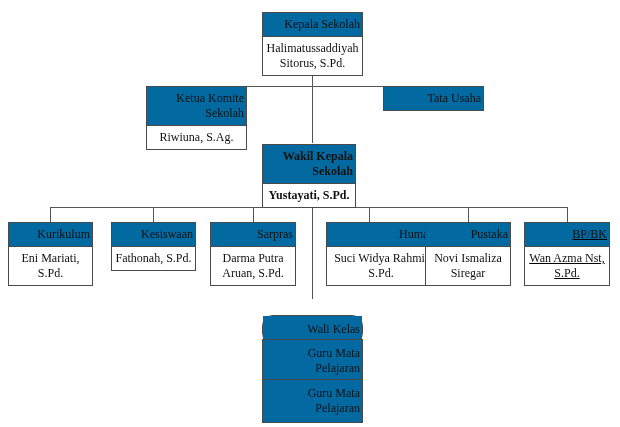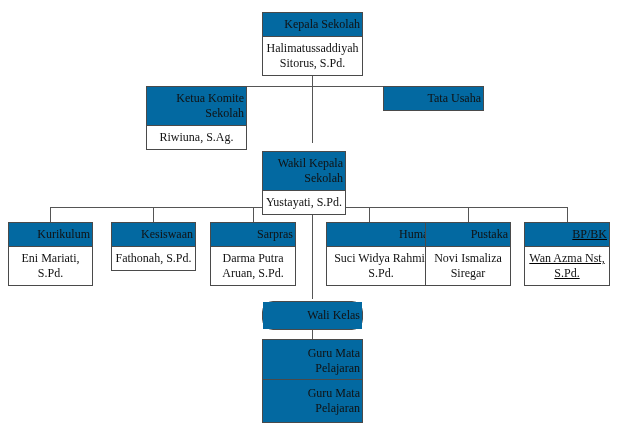--- a/index.html
+++ b/index.html
@@ -95,21 +95,21 @@
 
   <div class="node" style="left:146px; top:86px; width:101px;">
     <div class="title">Ketua Komite Sekolah</div>
     <div class="person">Riwiuna, S.Ag.</div>
   </div>
 
   <div class="node" style="left:383px; top:86px; width:101px;">
     <div class="title">Tata Usaha</div>
   </div>
 
-  <div class="node" style="left:262px; top:151px; width:84px;">
+  <div class="node" style="left:262px; top:144px; width:94px;font-weight:bold;">
     <div class="title">Wakil Kepala Sekolah</div>
     <div class="person">Yustayati, S.Pd.</div>
   </div>
 
   <div class="node" style="left:8px; top:222px; width:85px;">
     <div class="title">Kurikulum</div>
     <div class="person">Eni Mariati, S.Pd.</div>
   </div>
 
   <div class="node" style="left:111px; top:222px; width:85px;">
@@ -130,21 +130,21 @@
   <div class="node" style="left:425px; top:222px; width:86px;">
     <div class="title">Pustaka</div>
     <div class="person">Novi Ismaliza Siregar</div>
   </div>
 
   <div class="node" style="left:524px; top:222px; width:86px;text-decoration:underline;">
     <div class="title">BP/BK</div>
     <div class="person">Wan Azma Nst, S.Pd.</div>
   </div>
 
-  <div class="node single" style="left:262px; top:301px; width:101px;border-radius:11px;">
+  <div class="node single" style="left:262px; top:315px; width:101px;border-radius:11px;">
     <div class="title">Wali Kelas</div>
   </div>
 
   <div class="node single" style="left:262px; top:339px; width:101px;">
     <div class="title">Guru Mata Pelajaran</div>
   </div>
 
   <div class="node single" style="left:262px; top:379px; width:101px;">
     <div class="title">Guru Mata Pelajaran</div>
   </div>

